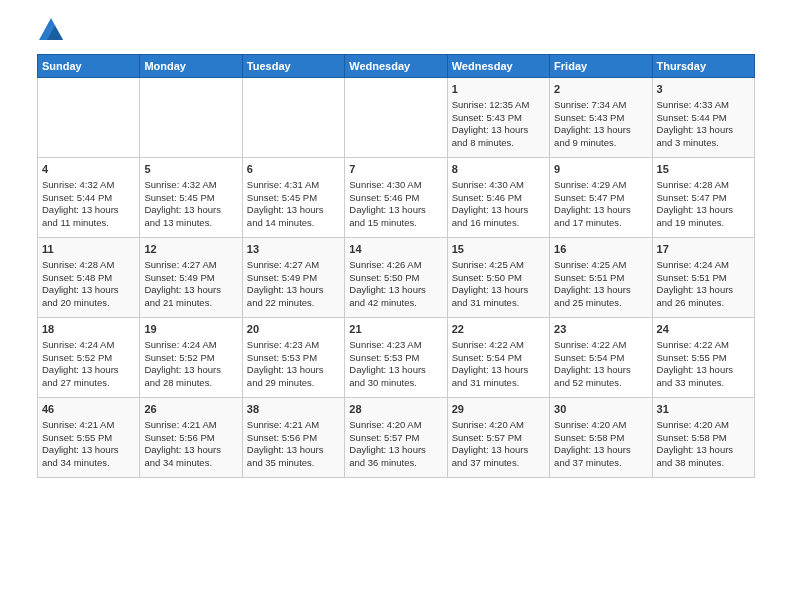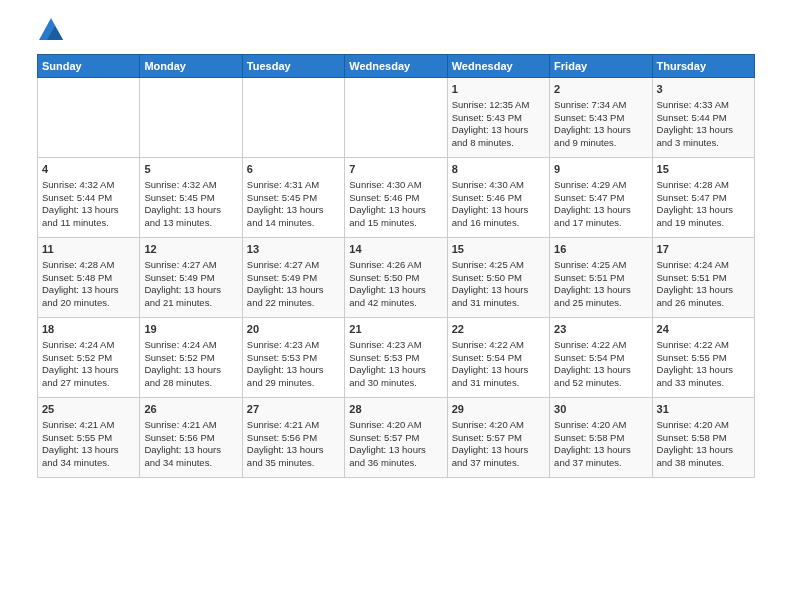--- a/index.html
+++ b/index.html
@@ -300,35 +300,35 @@
           <td>
             <span class="day-num">24</span>
             <div>Sunrise: 4:22 AM</div>
             <div>Sunset: 5:55 PM</div>
             <div>Daylight: 13 hours</div>
             <div>and 33 minutes.</div>
           </td>
         </tr>
         <tr>
           <td>
-            <span class="day-num">25</span>
+            <span class="day-num">46</span>
             <div>Sunrise: 4:21 AM</div>
             <div>Sunset: 5:55 PM</div>
             <div>Daylight: 13 hours</div>
             <div>and 34 minutes.</div>
           </td>
           <td>
             <span class="day-num">26</span>
             <div>Sunrise: 4:21 AM</div>
             <div>Sunset: 5:56 PM</div>
             <div>Daylight: 13 hours</div>
             <div>and 34 minutes.</div>
           </td>
           <td>
-            <span class="day-num">27</span>
+            <span class="day-num">38</span>
             <div>Sunrise: 4:21 AM</div>
             <div>Sunset: 5:56 PM</div>
             <div>Daylight: 13 hours</div>
             <div>and 35 minutes.</div>
           </td>
           <td>
             <span class="day-num">28</span>
             <div>Sunrise: 4:20 AM</div>
             <div>Sunset: 5:57 PM</div>
             <div>Daylight: 13 hours</div>

